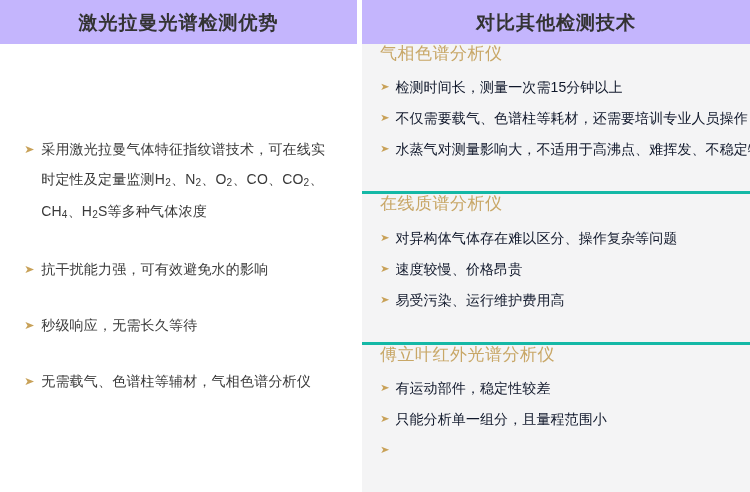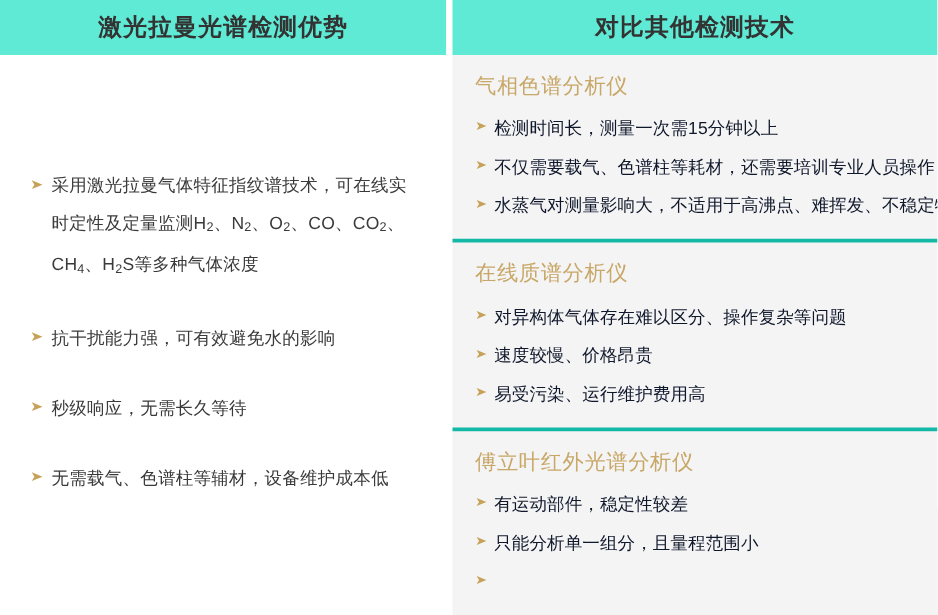--- a/index.html
+++ b/index.html
@@ -25,21 +25,21 @@
 
   
   .header-band {
     display: flex;
     width: 100%;
     height: 44px;
     flex: 0 0 44px;
     background: #ffffff;
   }
   .header-cell {
-    background: #5eead4;
+    background: #c4b5fd;
     display: flex;
     align-items: center;
     justify-content: center;
   }
   .header-cell.left {
     width: 357px;
     flex: 0 0 357px;
   }
   .header-gap {
     width: 5px;
@@ -120,21 +120,21 @@
     letter-spacing: 0.2px;
   }
 
   
   .section {
     flex: 1 1 auto;
     padding: 0 10px 0 18px;
     box-sizing: border-box;
     display: flex;
     flex-direction: column;
-    justify-content: center;
+    justify-content: flex-start;
     position: relative;
     min-height: 0;
   }
   .section + .section {
     border-top: 3px solid #14b8a6;
   }
   .section-title {
     font-size: 17px;
     color: #c8a767;
     letter-spacing: 0.5px;
@@ -206,21 +206,21 @@
           <span class="left-text">抗干扰能力强，可有效避免水的影响</span>
         </div>
 
         <div class="left-item">
           <span class="bullet">➤</span>
           <span class="left-text">秒级响应，无需长久等待</span>
         </div>
 
         <div class="left-item">
           <span class="bullet">➤</span>
-          <span class="left-text">无需载气、色谱柱等辅材，设备维护成本低</span>
+          <span class="left-text">无需载气、色谱柱等辅材，气相色谱分析仪</span>
         </div>
 
       </div>
     </div>
 
     <div class="col-divider"></div>
 
     <div class="col-right">
 
       <div class="section">

